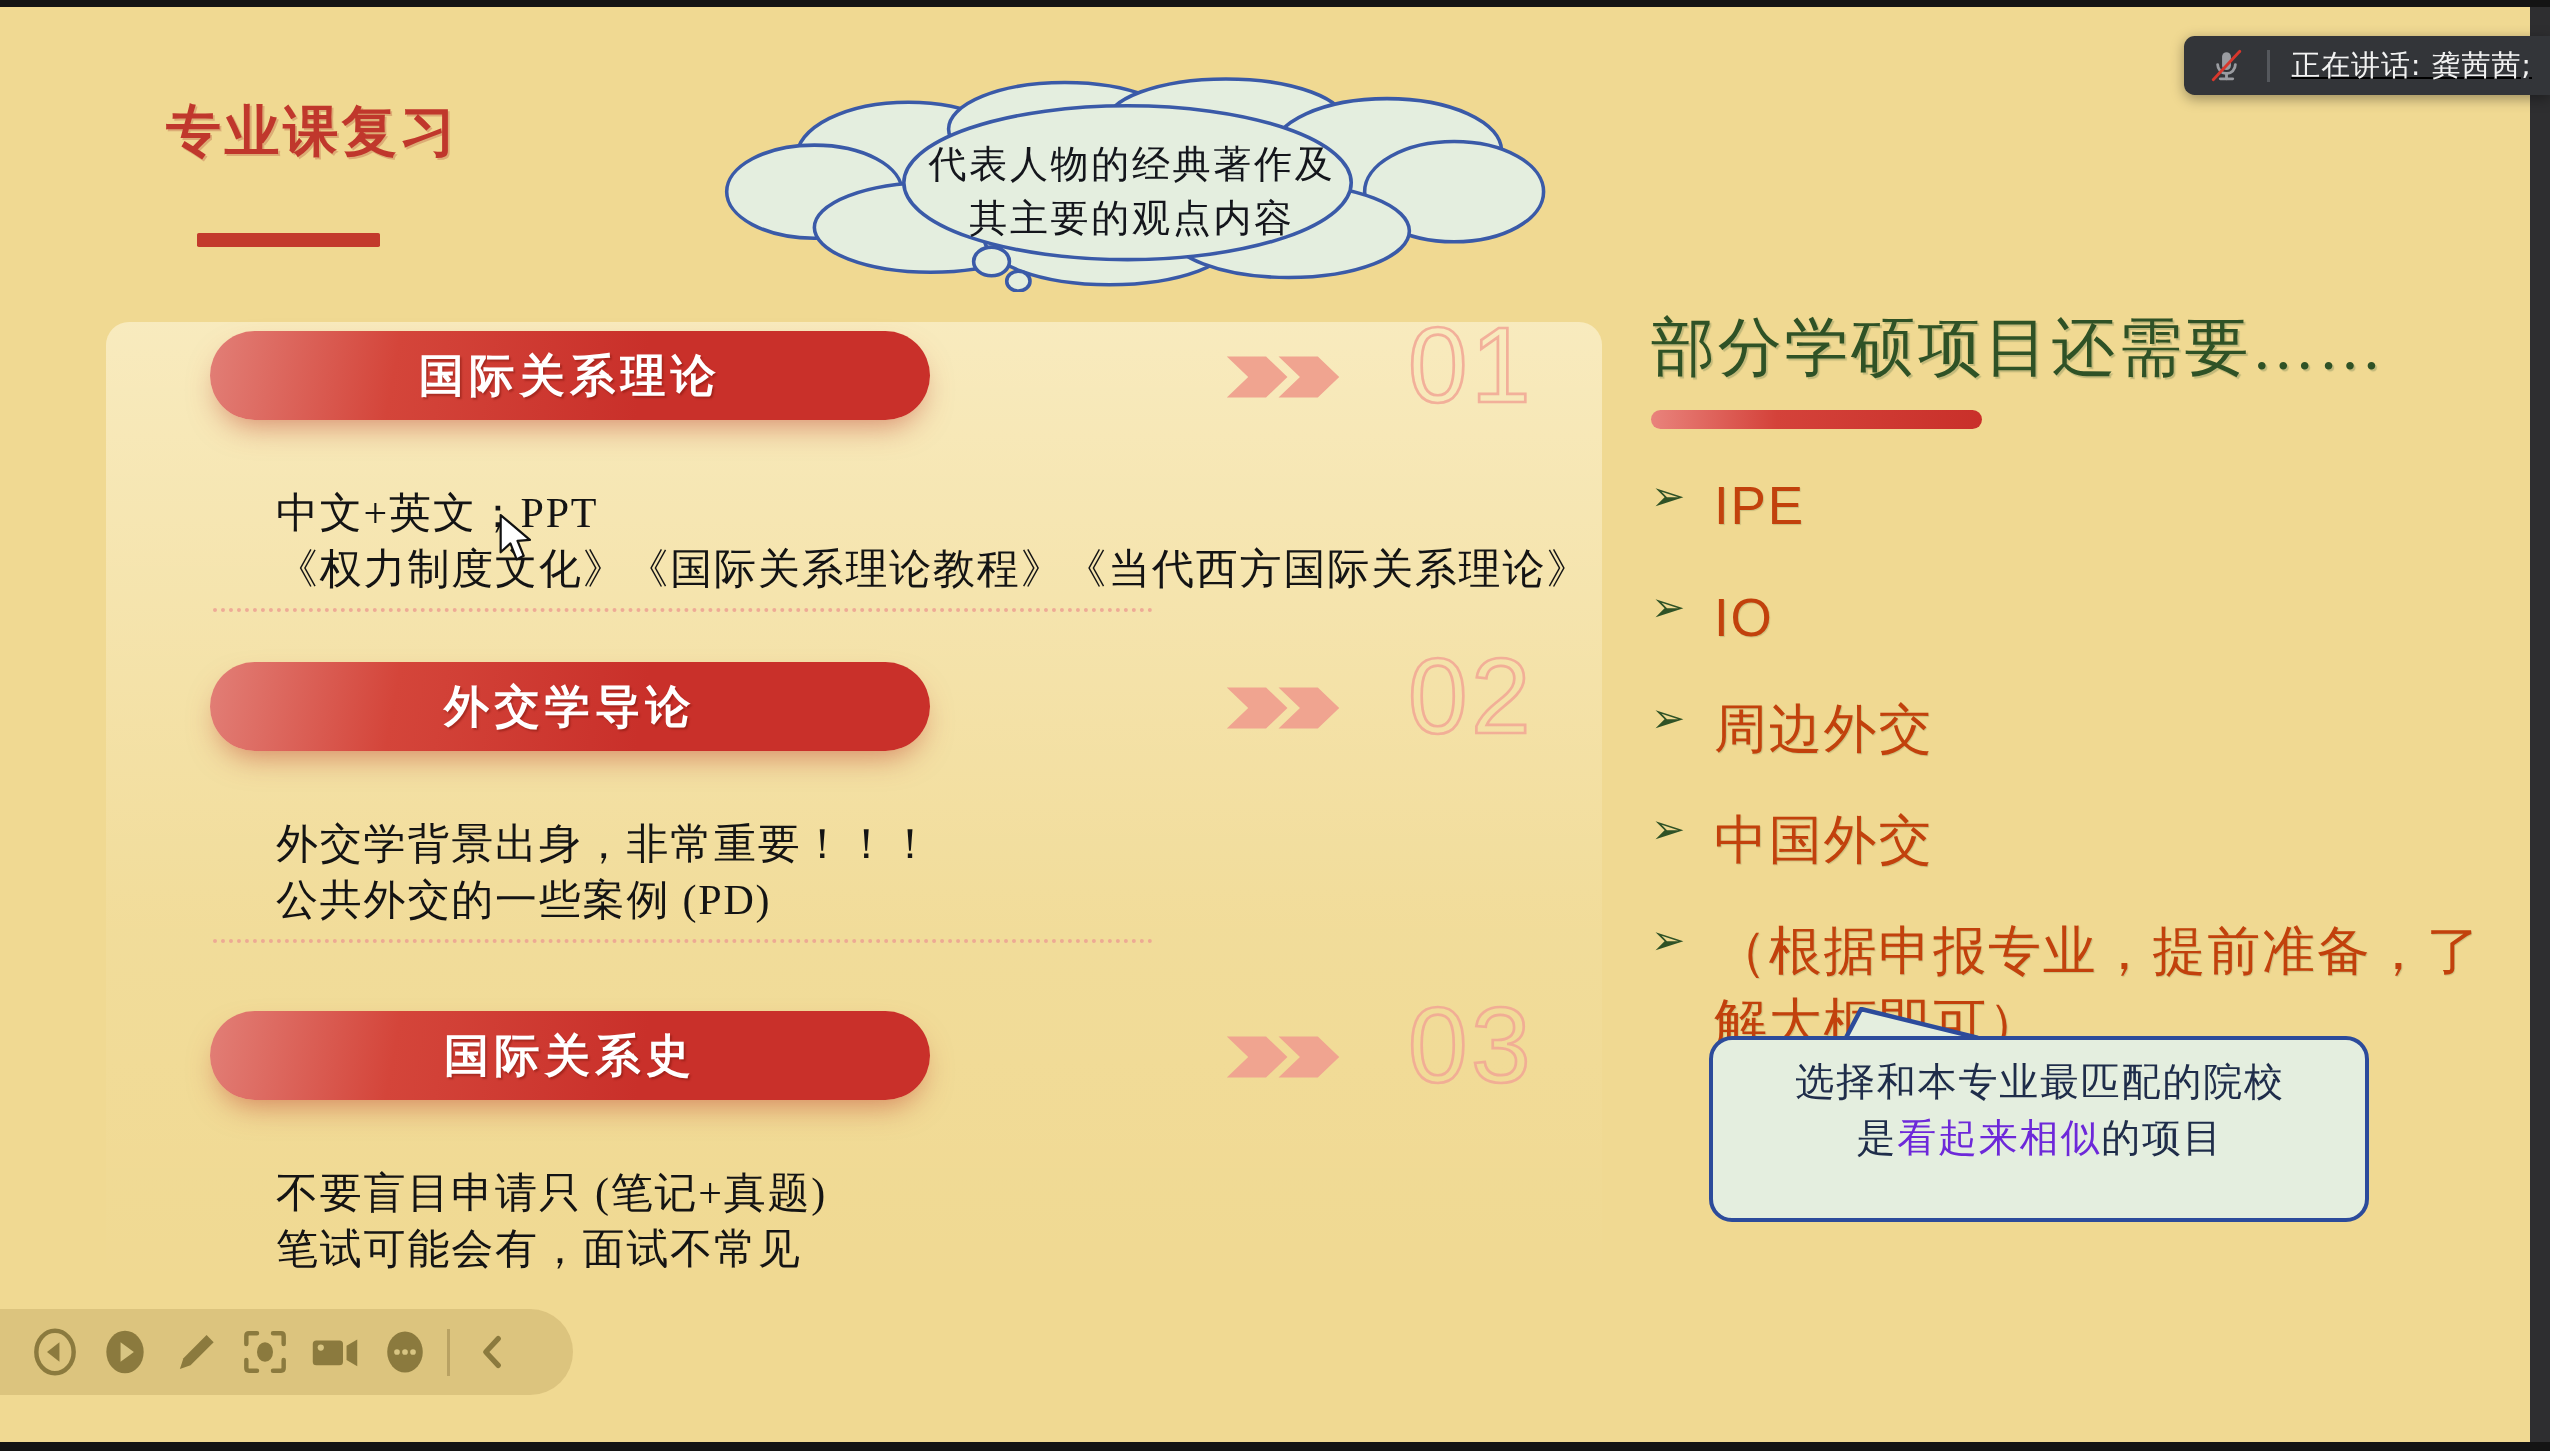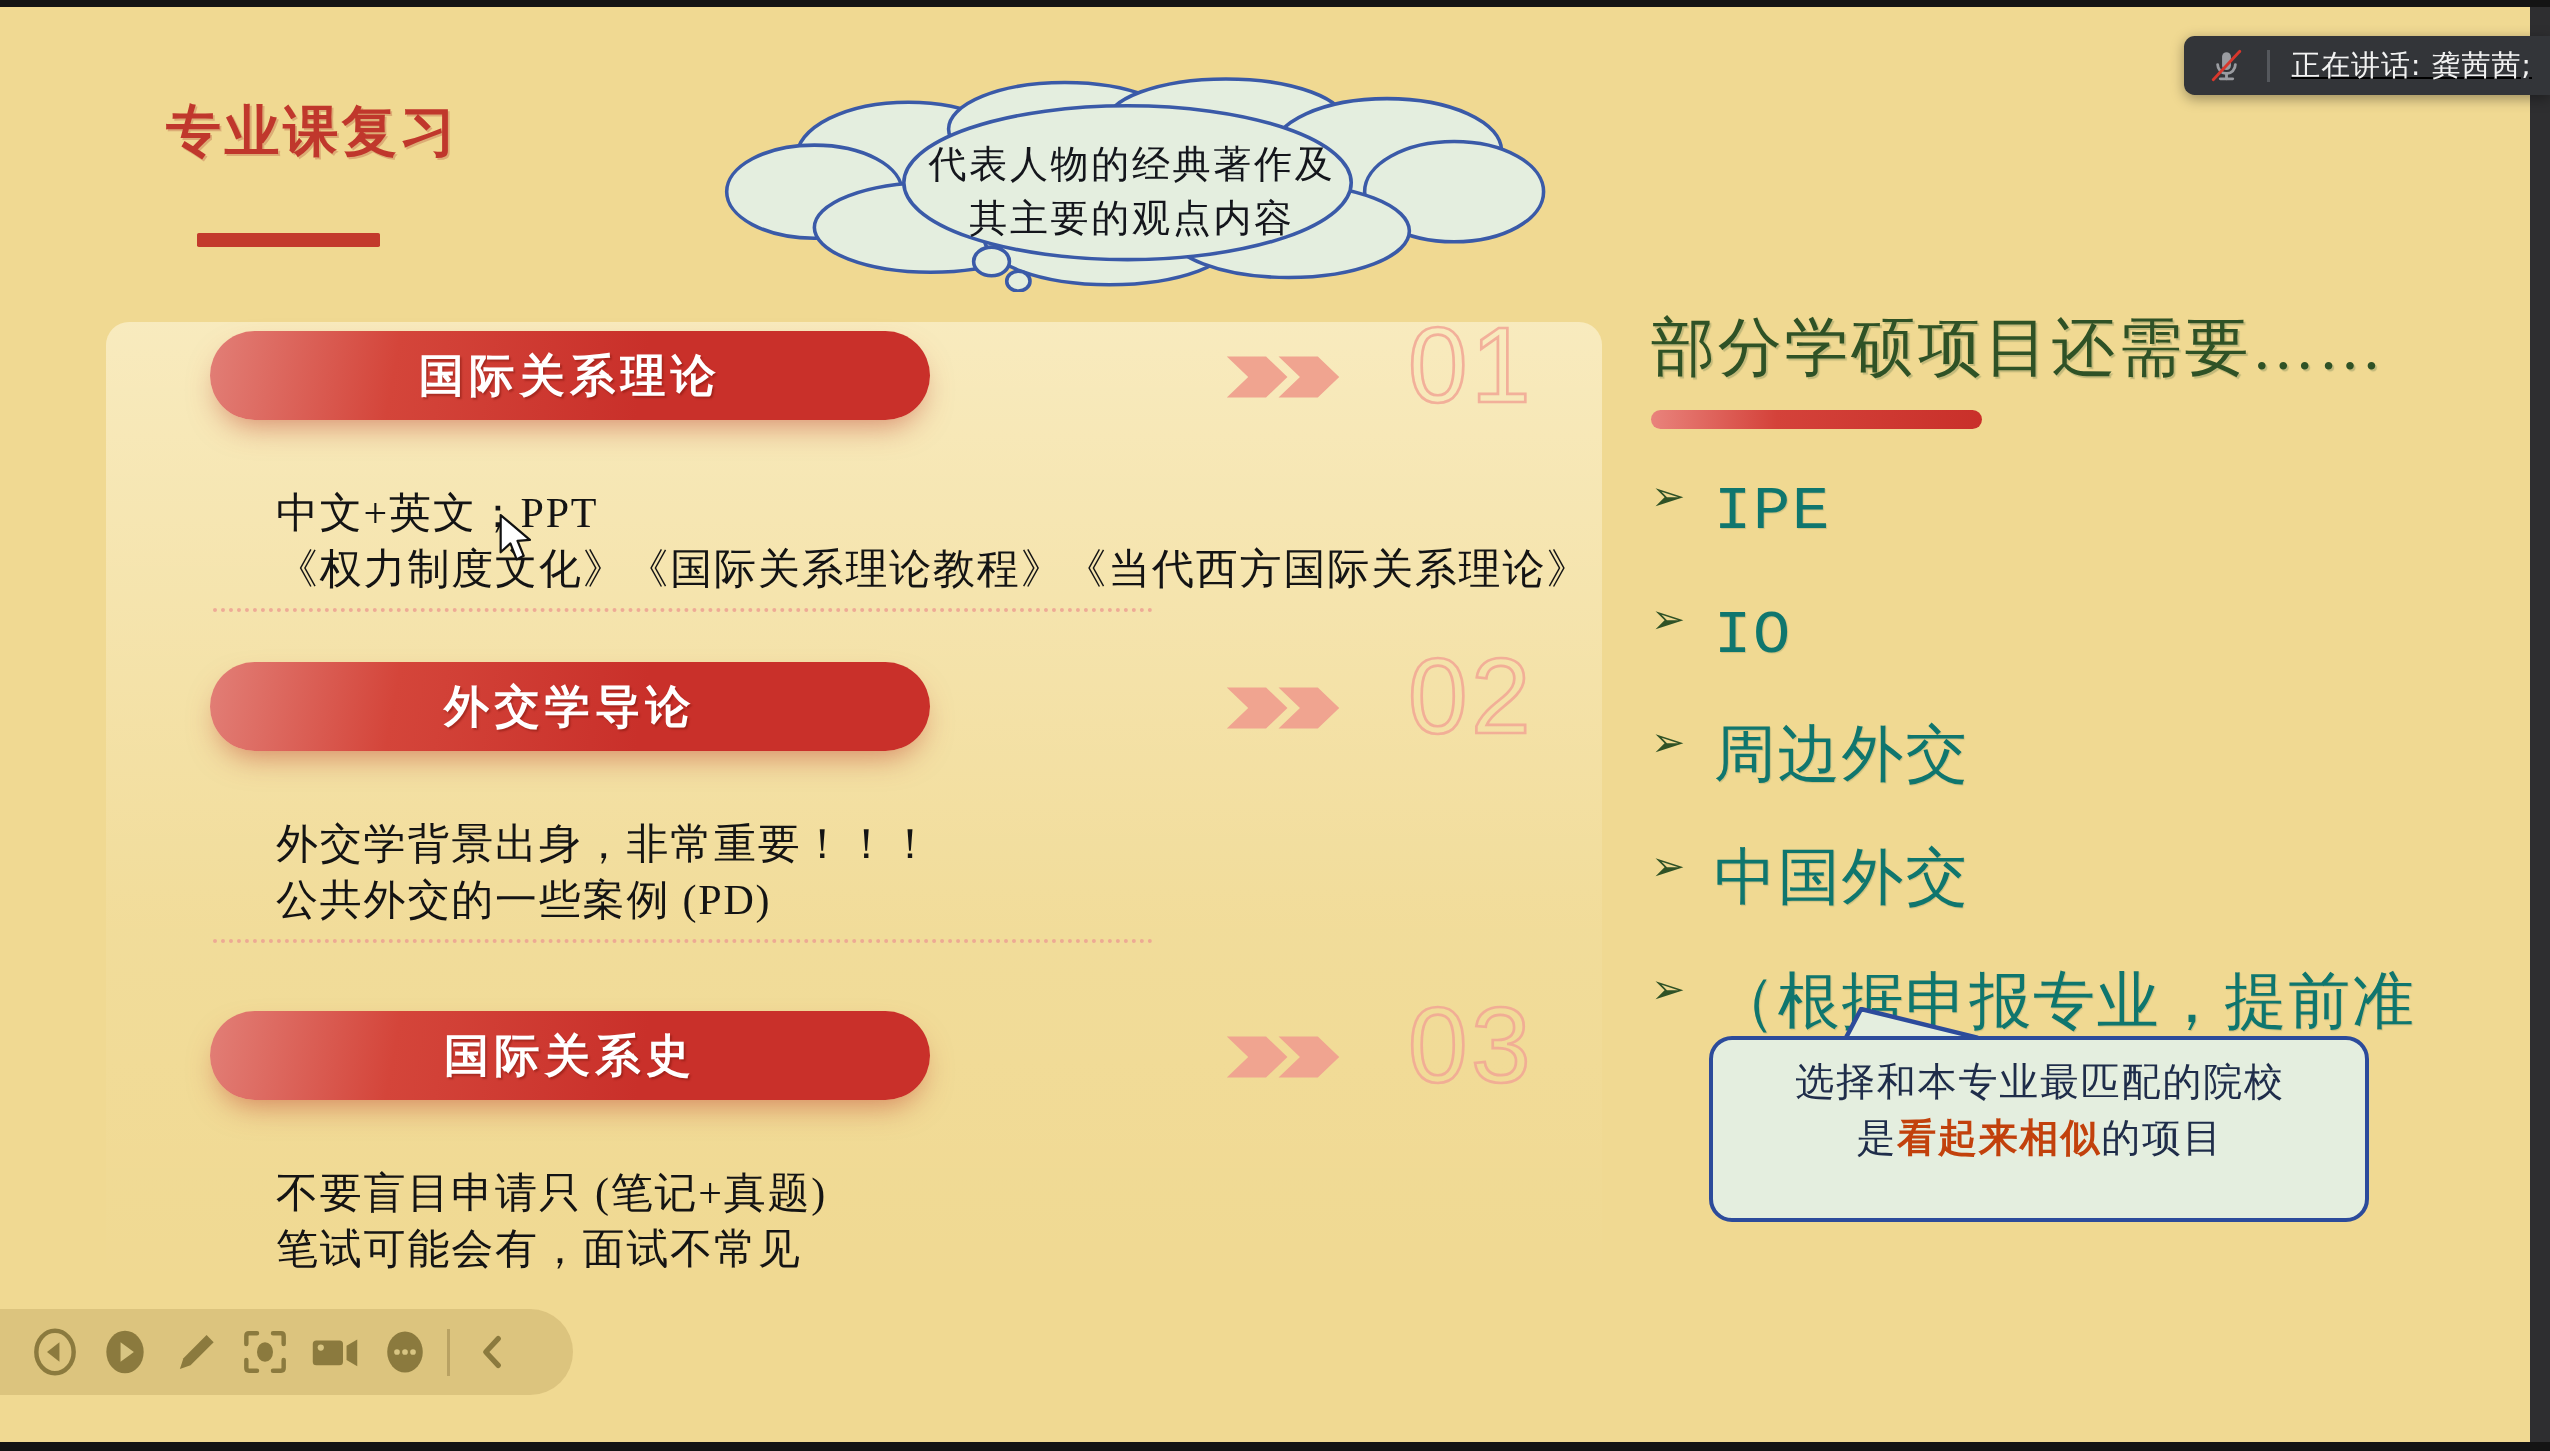--- a/index.html
+++ b/index.html
@@ -98,40 +98,40 @@
     background:linear-gradient(90deg,#e9837c 0%,#d4423a 38%,#c9302a 100%);
   }
   .bullets{margin-top:41px;}
   .bullet{display:flex;align-items:flex-start;margin-bottom:39px;}
   .bullet-marker{
     width:63px;flex:0 0 63px;color:#2f5226;font-size:41px;line-height:1;
     font-family:"DejaVu Sans","Liberation Sans",sans-serif;
     padding-top:5.4px;
   }
   .bullet-text{
-    color:#0f766e;font-size:62px;line-height:1.36;letter-spacing:1.8px;
-    font-family:Liberation Mono, monospace;
+    color:#c2410c;font-size:53px;line-height:1.36;letter-spacing:1.8px;
+    font-family:Liberation Sans, sans-serif;
     text-shadow:0.9px 0.9px 0.9px rgba(60,90,50,.2);
   }
 
   
   .callout{
     position:absolute;left:1709px;top:1000px;width:662px;height:224px;
   }
   .callout-body{
     position:absolute;left:0;top:29px;width:660px;height:186px;
     background:#e4eedf;border:4.5px solid #2c4b9b;border-radius:23px;
     box-sizing:border-box;
   }
   .callout-text{
     position:absolute;left:0;top:47px;width:662px;text-align:center;
     font-size:39px;line-height:1.42;color:#1f2d4a;letter-spacing:1.8px;
     font-family:"Liberation Serif","DejaVu Serif",serif;
   }
-  .hl{color:#c2410c;font-weight:bold;}
+  .hl{color:#6d28d9;}
 
   
   .toolbar{
     position:absolute;left:0;bottom:47px;width:573px;height:86px;
     background:rgba(208,182,114,.62);
     border-top-right-radius:43px;border-bottom-right-radius:43px;
     display:flex;align-items:center;gap:0px;padding-left:19.7px;box-sizing:border-box;
     z-index:30;
   }
   .tb-btn{

